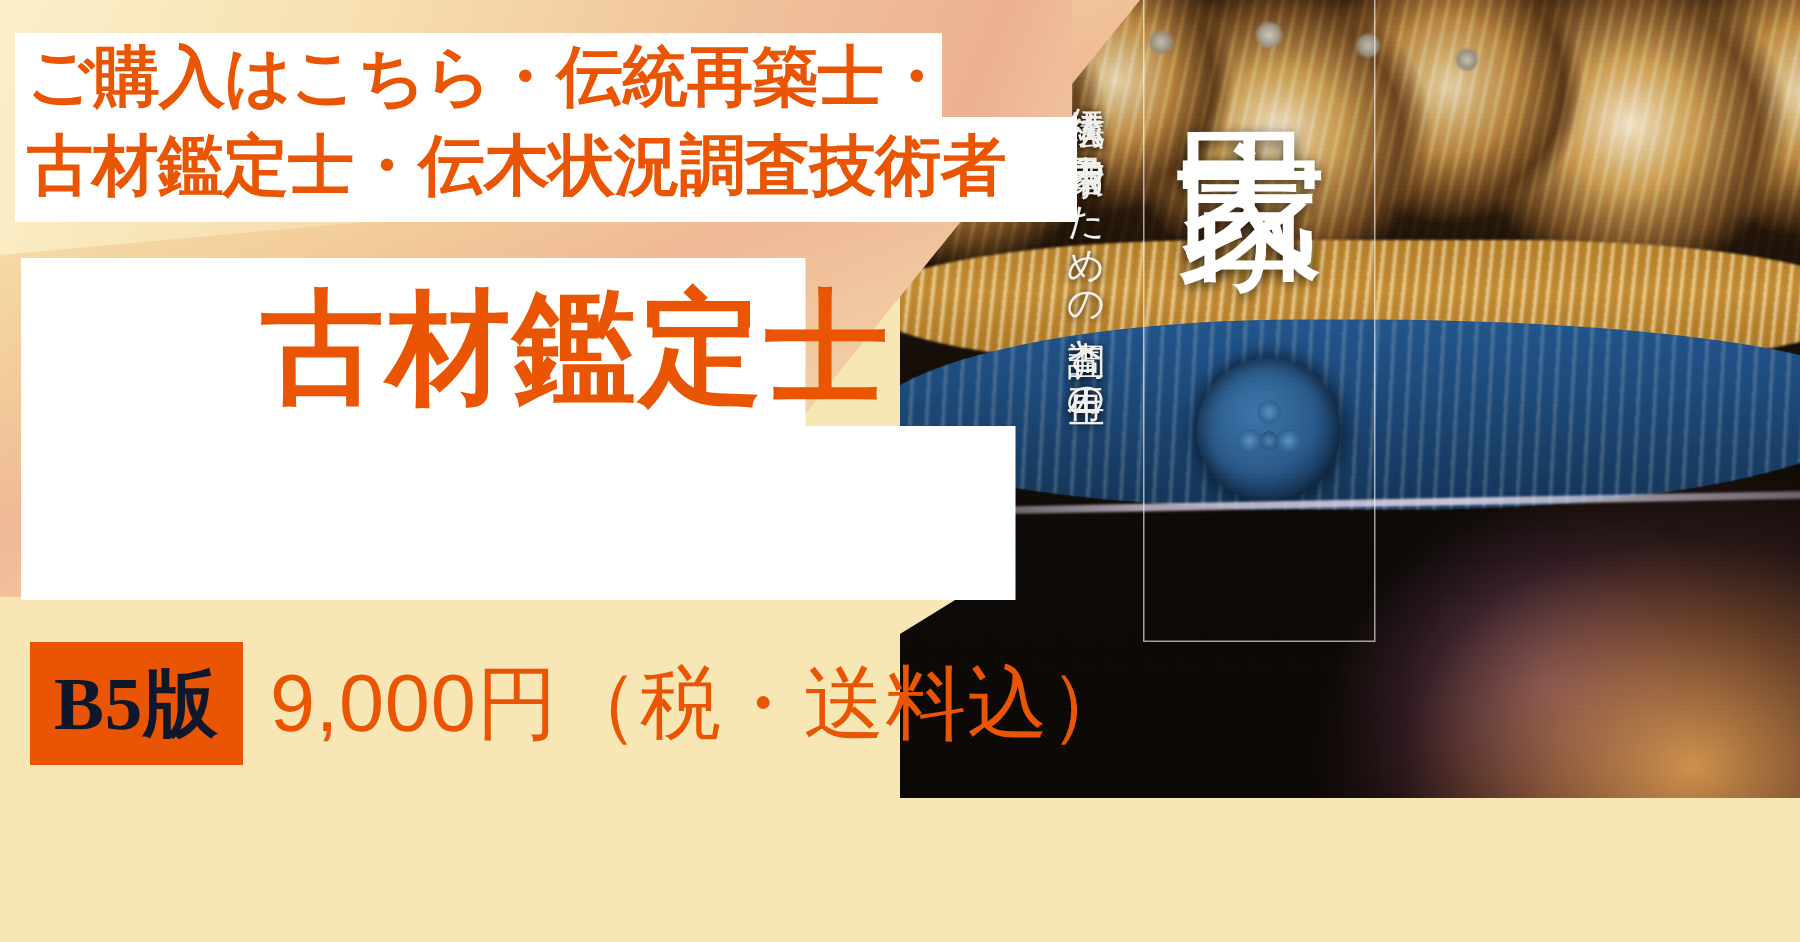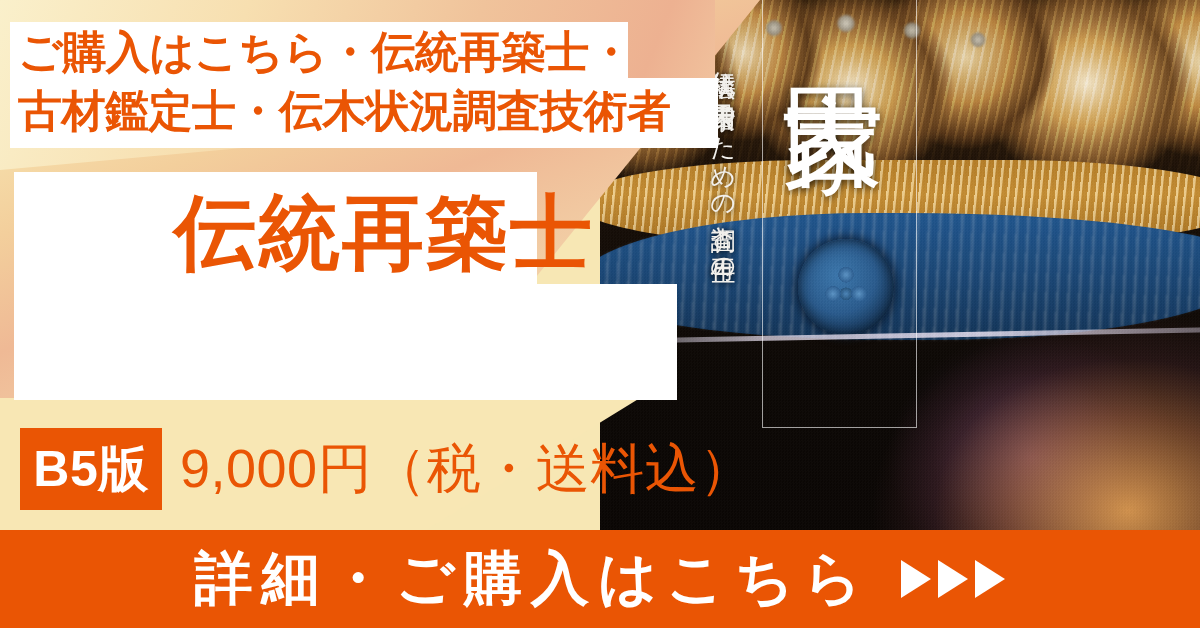--- a/index.html
+++ b/index.html
@@ -297,30 +297,31 @@
     position: absolute;
     left: 20px;
     top: 428px;
     height: 82px;
     display: flex;
     align-items: center;
     gap: 18px;
   }
   .size-badge {
     background: #ea5504;
-    color: #ffffff;
+    color: #0f172a;
     font-size: 50px;
     font-weight: 700;
     width: 142px;
     height: 82px;
     display: flex;
     align-items: center;
     justify-content: center;
     letter-spacing: 0.5px;
     box-sizing: border-box;
+    font-family: Liberation Serif, serif;
   }
   .price-text {
     color: #ea5504;
     font-size: 54px;
     font-weight: 400;
     letter-spacing: 0.5px;
     white-space: nowrap;
   }
 
   
@@ -386,30 +387,22 @@
   <div class="plate plate-head-2"></div>
   <div class="plate plate-title-1"></div>
   <div class="plate plate-title-2"></div>
 
   <div class="headline">
     <div>ご購入はこちら・伝統再築士・</div>
     <div>古材鑑定士・伝木状況調査技術者</div>
   </div>
 
   <div class="main-title">
-    <span class="line-2">伝統再築士</span>
+    <span class="line-2">古材鑑定士</span>
   </div>
 
   <div class="price-row">
     <div class="size-badge">B5版</div>
     <div class="price-text">9,000円（税・送料込）</div>
   </div>
 
-  <div class="cta-bar">
-    <span class="cta-text">詳細・ご購入はこちら</span>
-    <span class="cta-arrows">
-      <span class="tri"></span>
-      <span class="tri"></span>
-      <span class="tri"></span>
-    </span>
-  </div>
 
 </div>
 
 </body></html>

